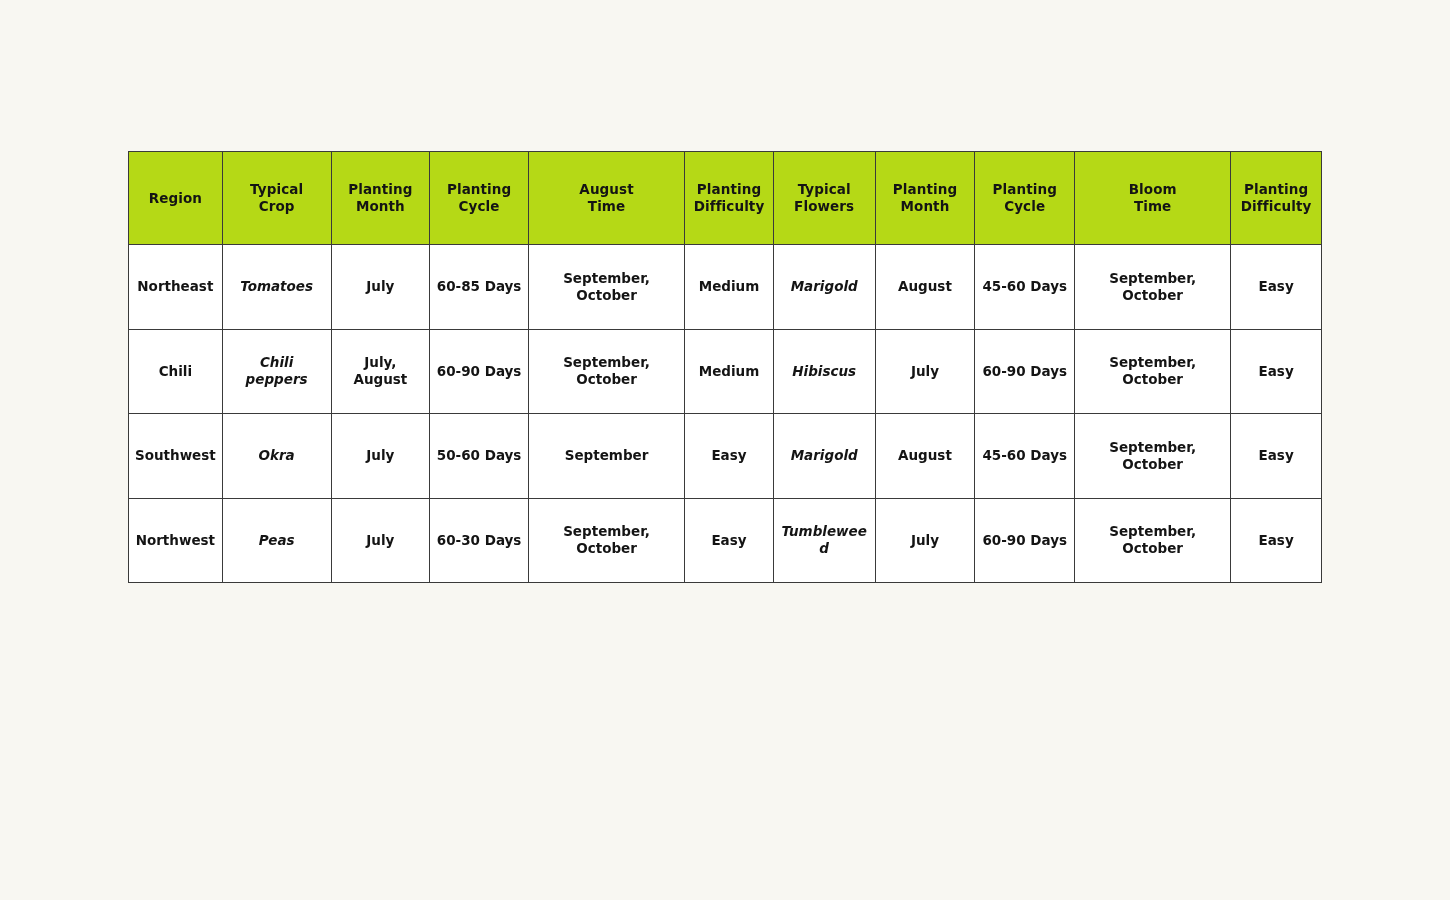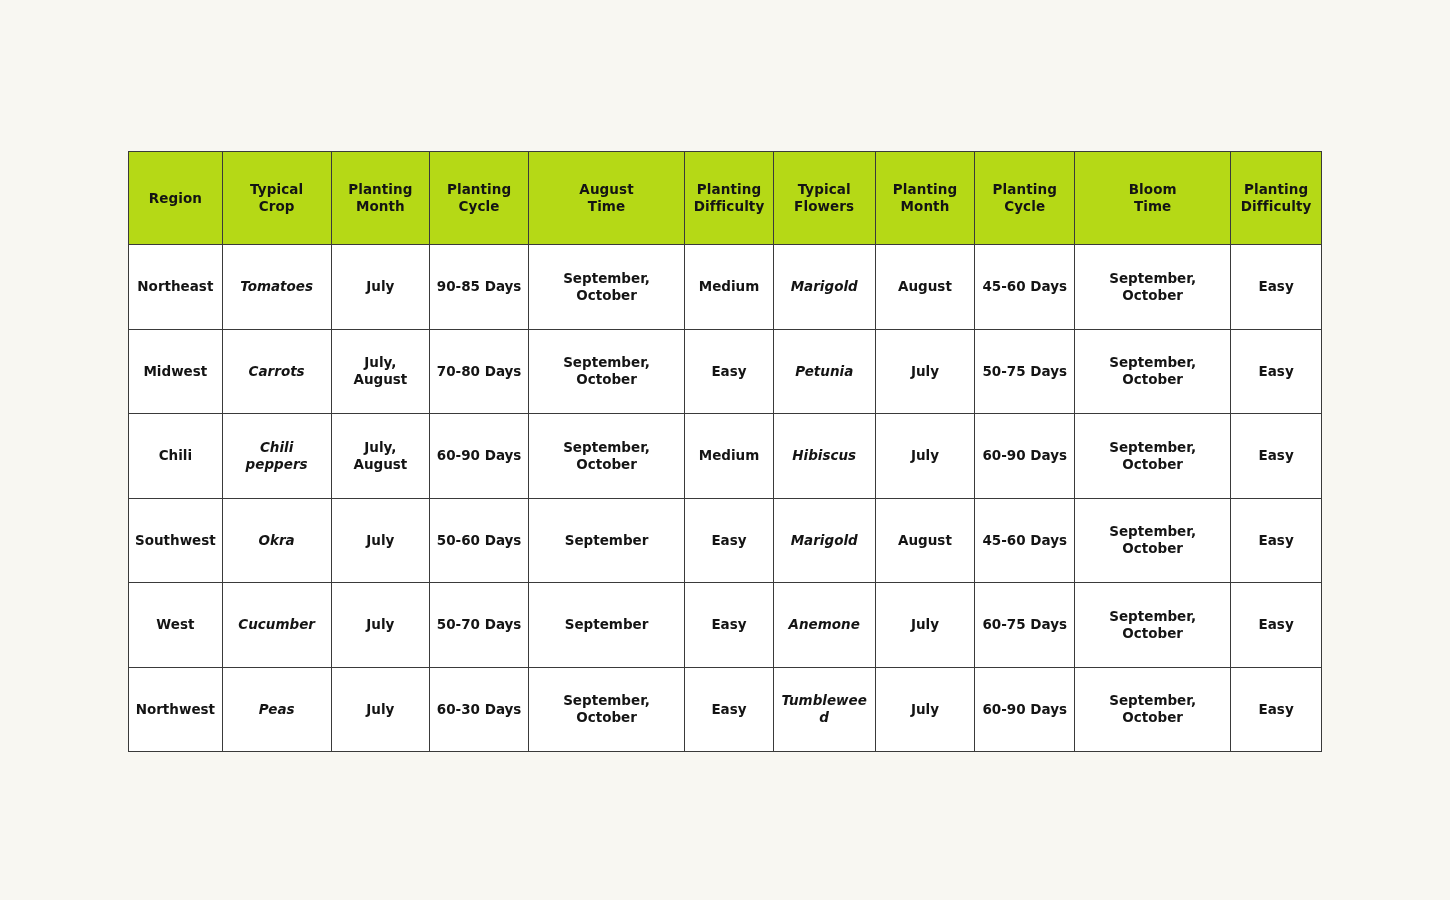--- a/index.html
+++ b/index.html
@@ -147,43 +147,30 @@
               <span class="hdr-line">Planting</span>
               <span class="hdr-line">Difficulty</span>
             </th>
           </tr>
       </thead>
       <tbody>
           <tr>
             <td class="cell-region">Northeast</td>
             <td class="cell-plant">Tomatoes</td>
             <td>July</td>
-            <td>90-85 Days</td>
+            <td>60-85 Days</td>
             <td>September, October</td>
             <td class="diff-medium">Medium</td>
             <td class="cell-plant">Marigold</td>
             <td>August</td>
             <td>45-60 Days</td>
             <td>September, October</td>
             <td class="diff-easy">Easy</td>
           </tr>
           <tr>
-            <td class="cell-region">Midwest</td>
-            <td class="cell-plant">Carrots</td>
-            <td>July, August</td>
-            <td>70-80 Days</td>
-            <td>September, October</td>
-            <td class="diff-easy">Easy</td>
-            <td class="cell-plant">Petunia</td>
-            <td>July</td>
-            <td>50-75 Days</td>
-            <td>September, October</td>
-            <td class="diff-easy">Easy</td>
-          </tr>
-          <tr>
             <td class="cell-region">Chili</td>
             <td class="cell-plant">Chili peppers</td>
             <td>July, August</td>
             <td>60-90 Days</td>
             <td>September, October</td>
             <td class="diff-medium">Medium</td>
             <td class="cell-plant">Hibiscus</td>
             <td>July</td>
             <td>60-90 Days</td>
             <td>September, October</td>
@@ -192,33 +179,20 @@
           <tr>
             <td class="cell-region">Southwest</td>
             <td class="cell-plant">Okra</td>
             <td>July</td>
             <td>50-60 Days</td>
             <td>September</td>
             <td class="diff-easy">Easy</td>
             <td class="cell-plant">Marigold</td>
             <td>August</td>
             <td>45-60 Days</td>
-            <td>September, October</td>
-            <td class="diff-easy">Easy</td>
-          </tr>
-          <tr>
-            <td class="cell-region">West</td>
-            <td class="cell-plant">Cucumber</td>
-            <td>July</td>
-            <td>50-70 Days</td>
-            <td>September</td>
-            <td class="diff-easy">Easy</td>
-            <td class="cell-plant">Anemone</td>
-            <td>July</td>
-            <td>60-75 Days</td>
             <td>September, October</td>
             <td class="diff-easy">Easy</td>
           </tr>
           <tr>
             <td class="cell-region">Northwest</td>
             <td class="cell-plant">Peas</td>
             <td>July</td>
             <td>60-30 Days</td>
             <td>September, October</td>
             <td class="diff-easy">Easy</td>

